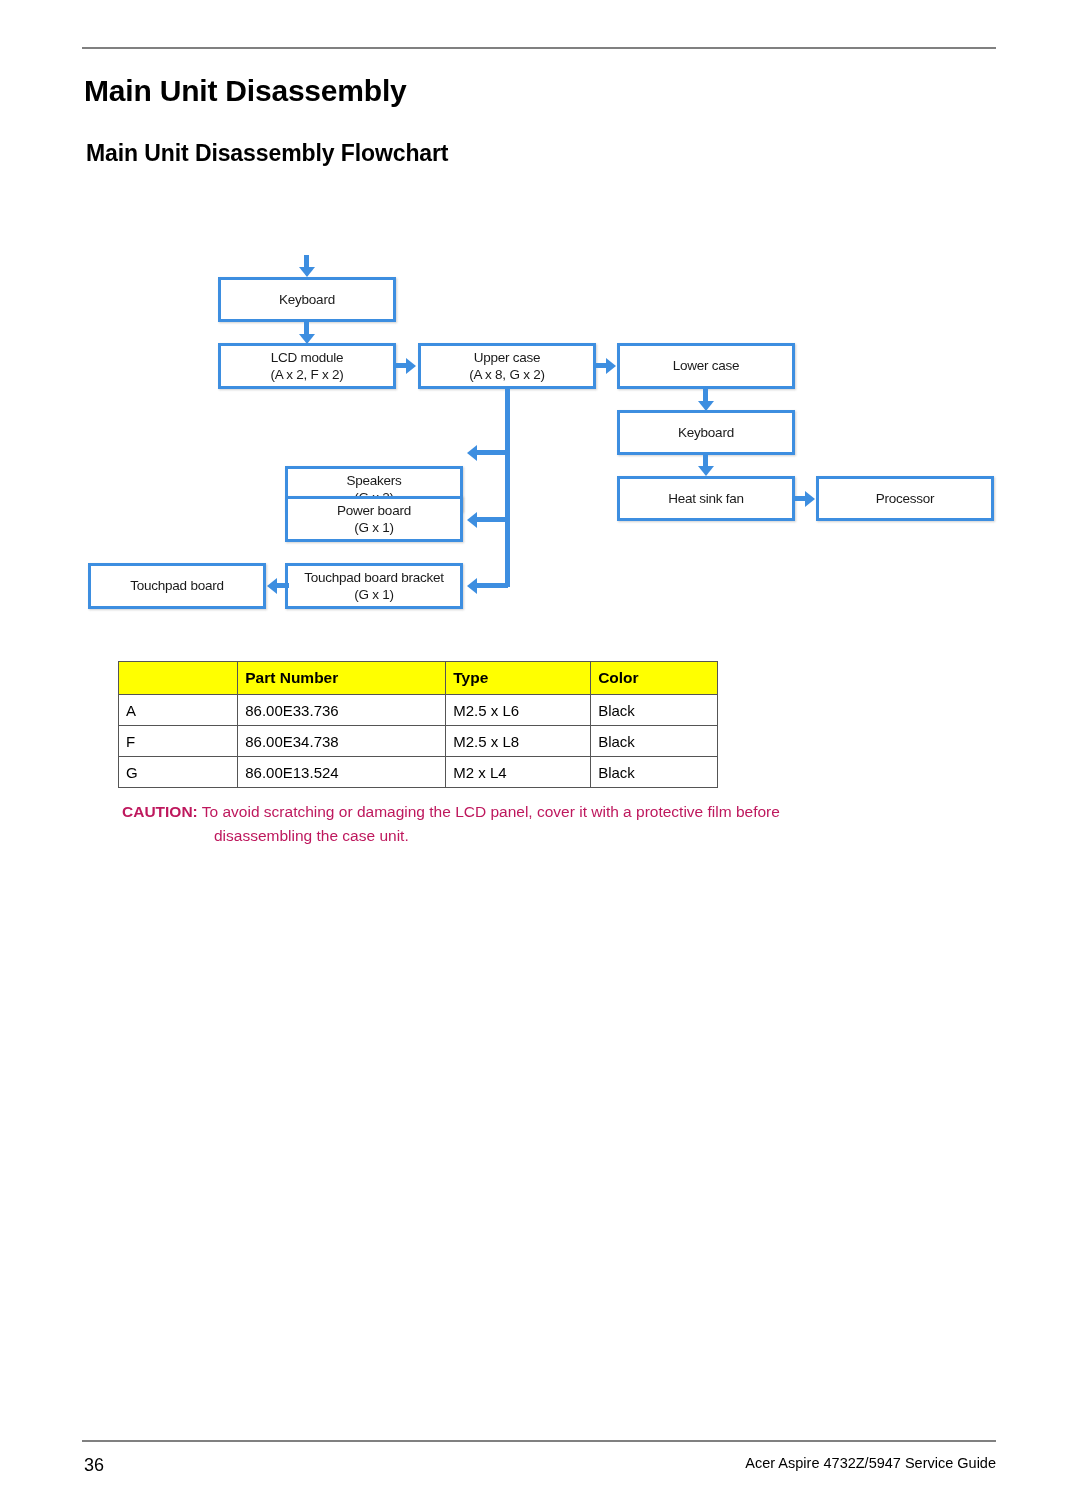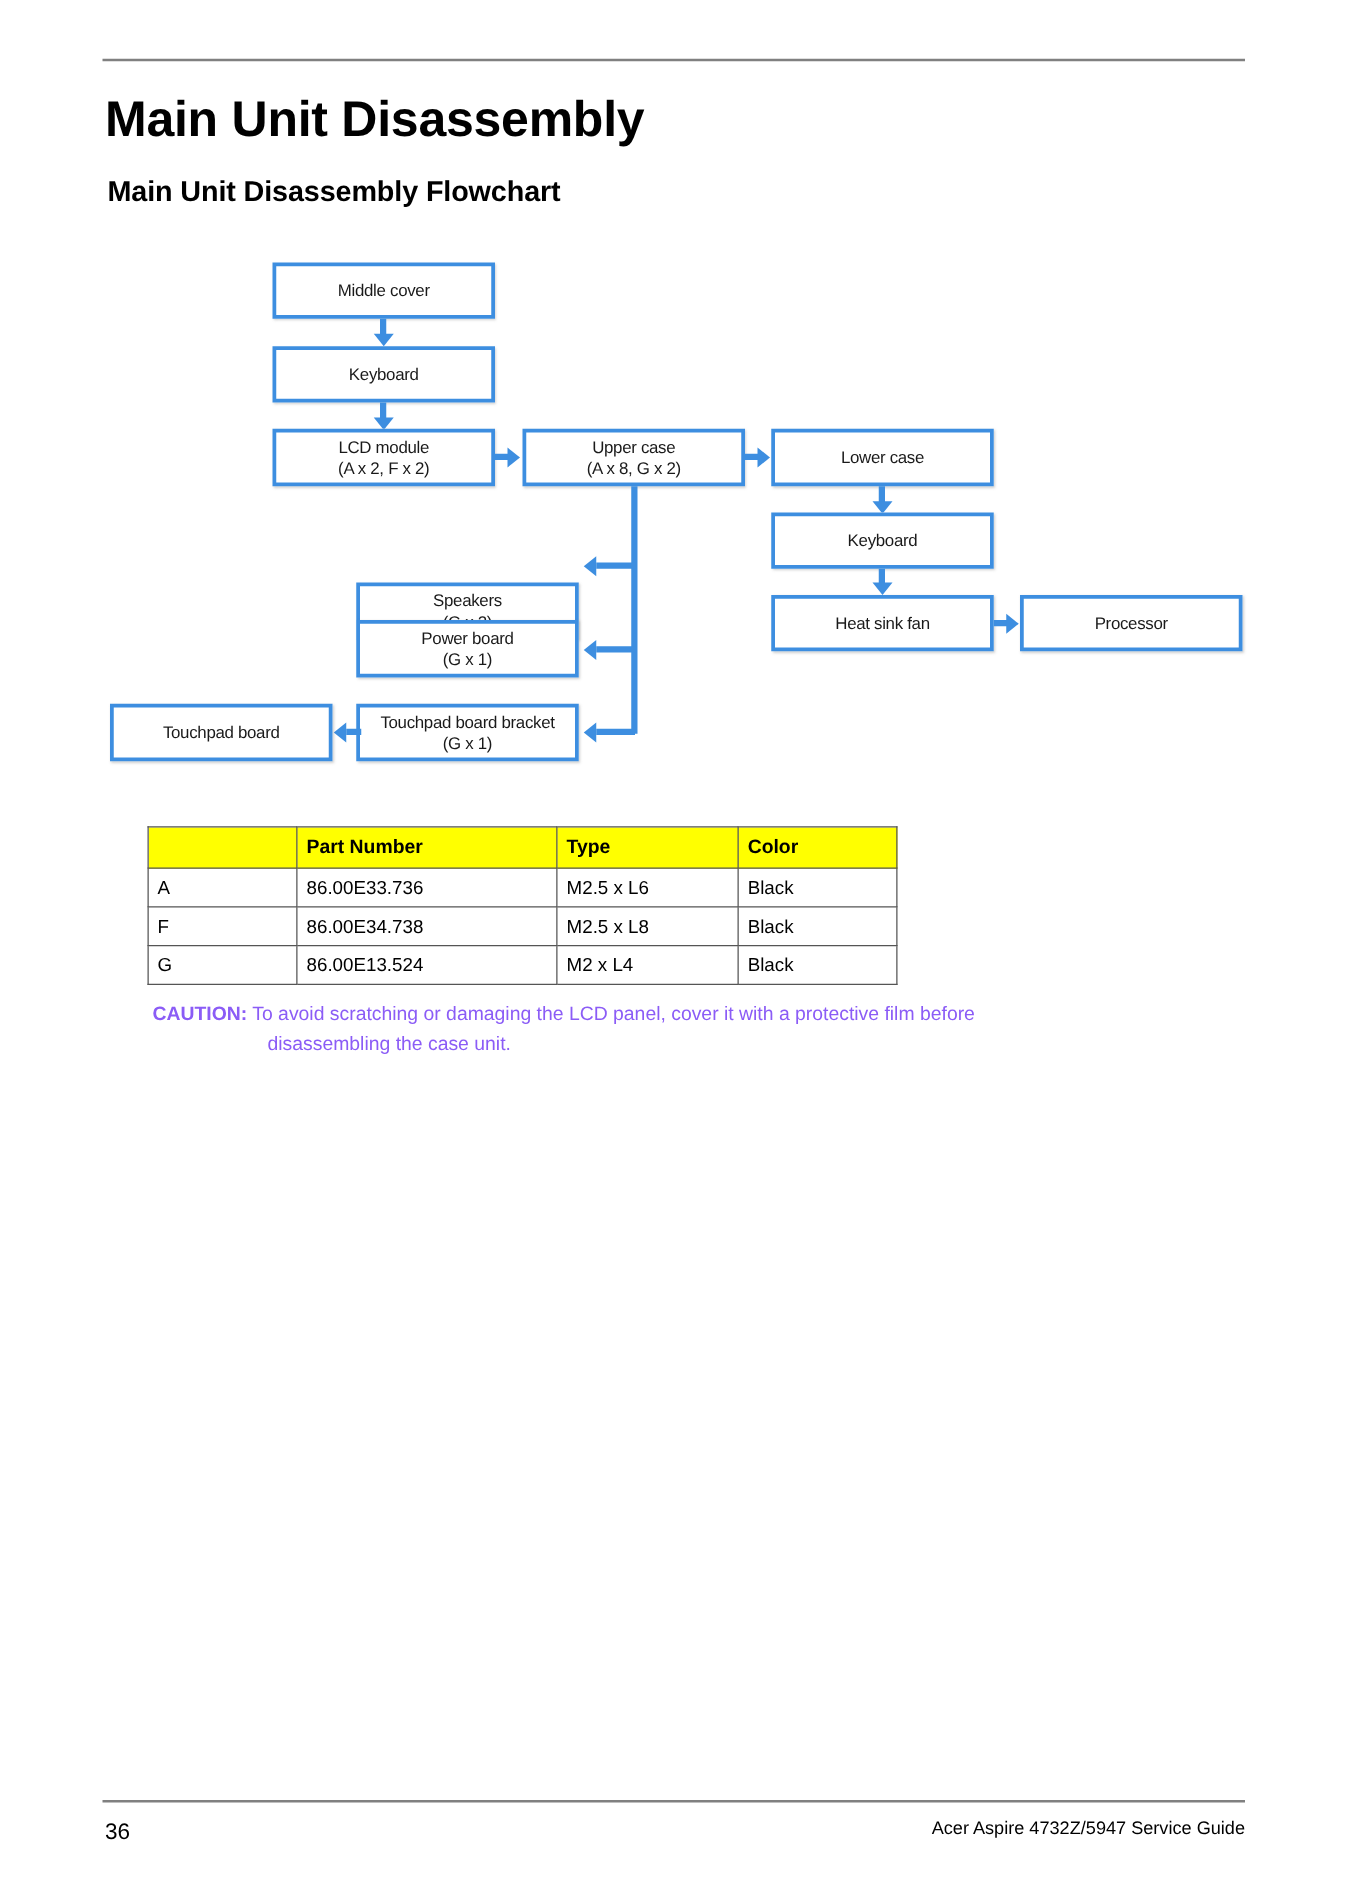--- a/index.html
+++ b/index.html
@@ -31,21 +31,21 @@
     width: 914px;
     height: 2px;
     background: #808080;
   }
 
   
   .h1-title {
     position: absolute;
     left: 84px;
     top: 74px;
-    font-size: 40px;
+    font-size: 30px;
     font-weight: bold;
     letter-spacing: -0.2px;
     color: #000;
     white-space: nowrap;
   }
   .h2-title {
     position: absolute;
     left: 86px;
     top: 140px;
     font-size: 23px;
@@ -143,21 +143,21 @@
   .col-color { width: 124px; }
 
   
   .caution {
     position: absolute;
     left: 122px;
     top: 800px;
     width: 816px;
     font-size: 15.5px;
     line-height: 1.55;
-    color: #8b5cf6;
+    color: #be185d;
   }
   .caution .lbl { font-weight: bold; }
   .caution .body {
     display: inline;
   }
   .caution .line2 {
     display: block;
     margin-left: 92px;
   }
 
@@ -191,23 +191,20 @@
 
 <div class="page">
 
   <div class="header-rule"></div>
 
   <div class="h1-title">Main Unit Disassembly</div>
   <div class="h2-title">Main Unit Disassembly Flowchart</div>
 
   <div class="flow">
 
-    <div class="node" style="left:218px; top:210px; width:178px; height:45px;">
-      <span>Middle cover</span>
-    </div>
 
     <div class="conn v" style="left:304px; top:255px; height:14px;"></div>
     <div class="arrow down" style="left:299px; top:267px;"></div>
 
     <div class="node" style="left:218px; top:277px; width:178px; height:45px;">
       <span>Keyboard</span>
     </div>
 
     <div class="conn v" style="left:304px; top:322px; height:14px;"></div>
     <div class="arrow down" style="left:299px; top:334px;"></div>

